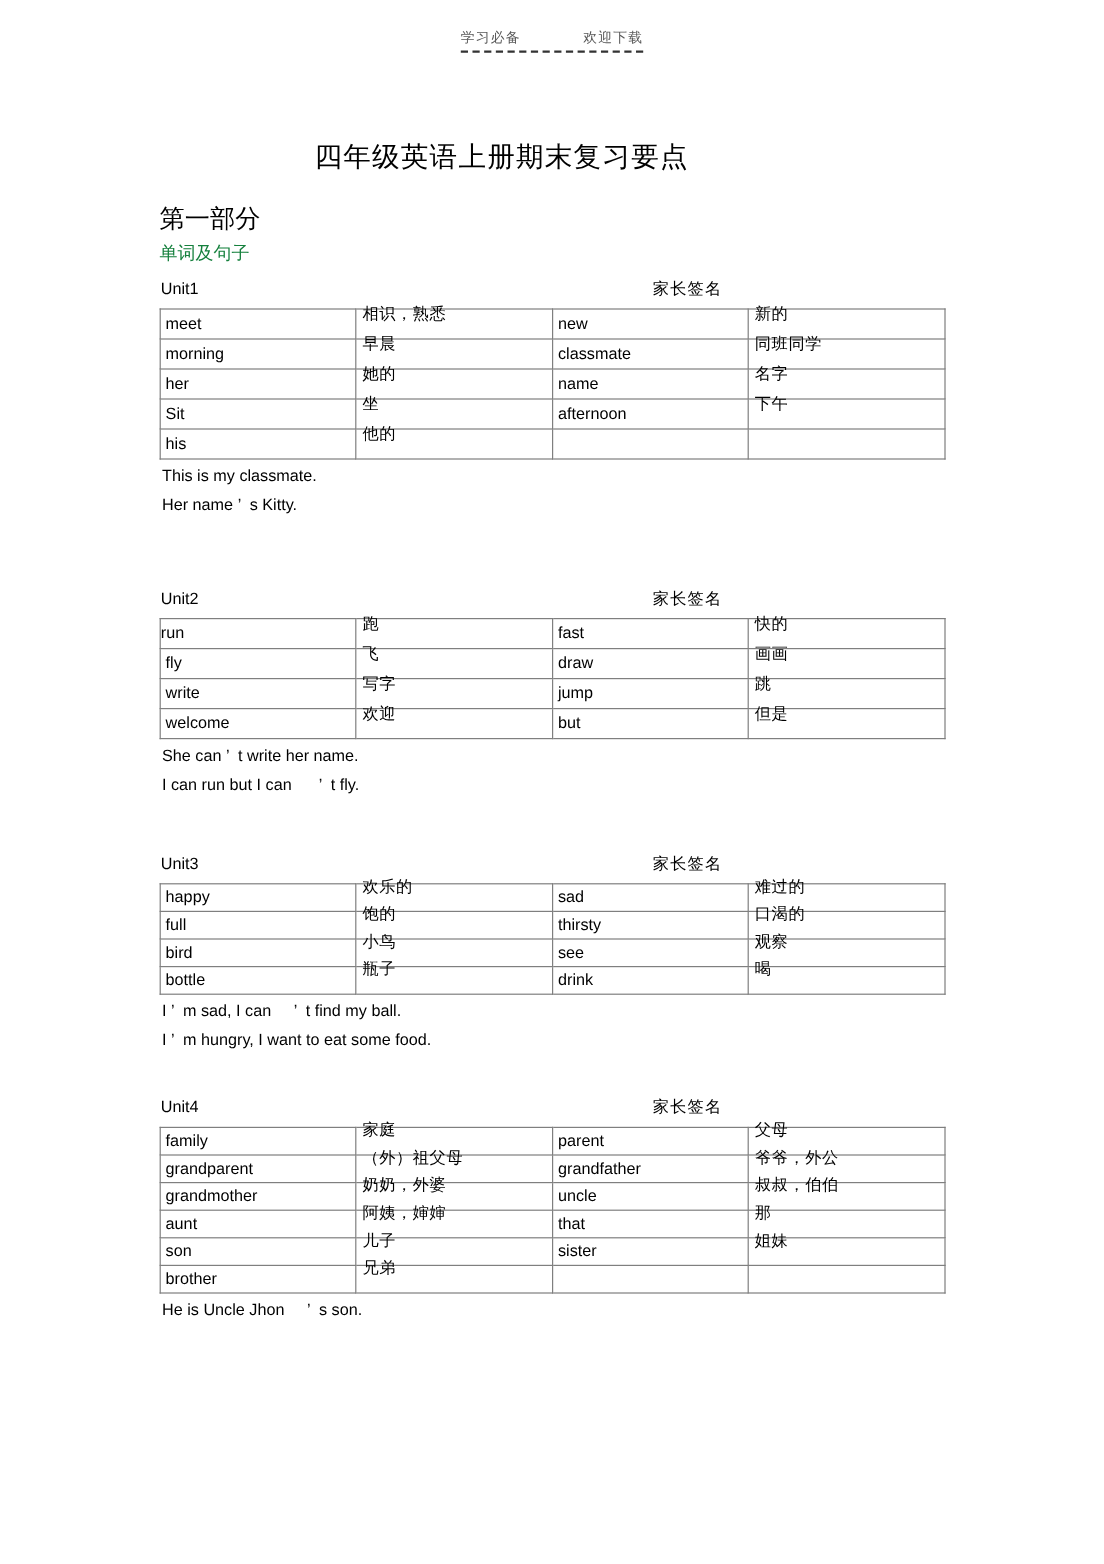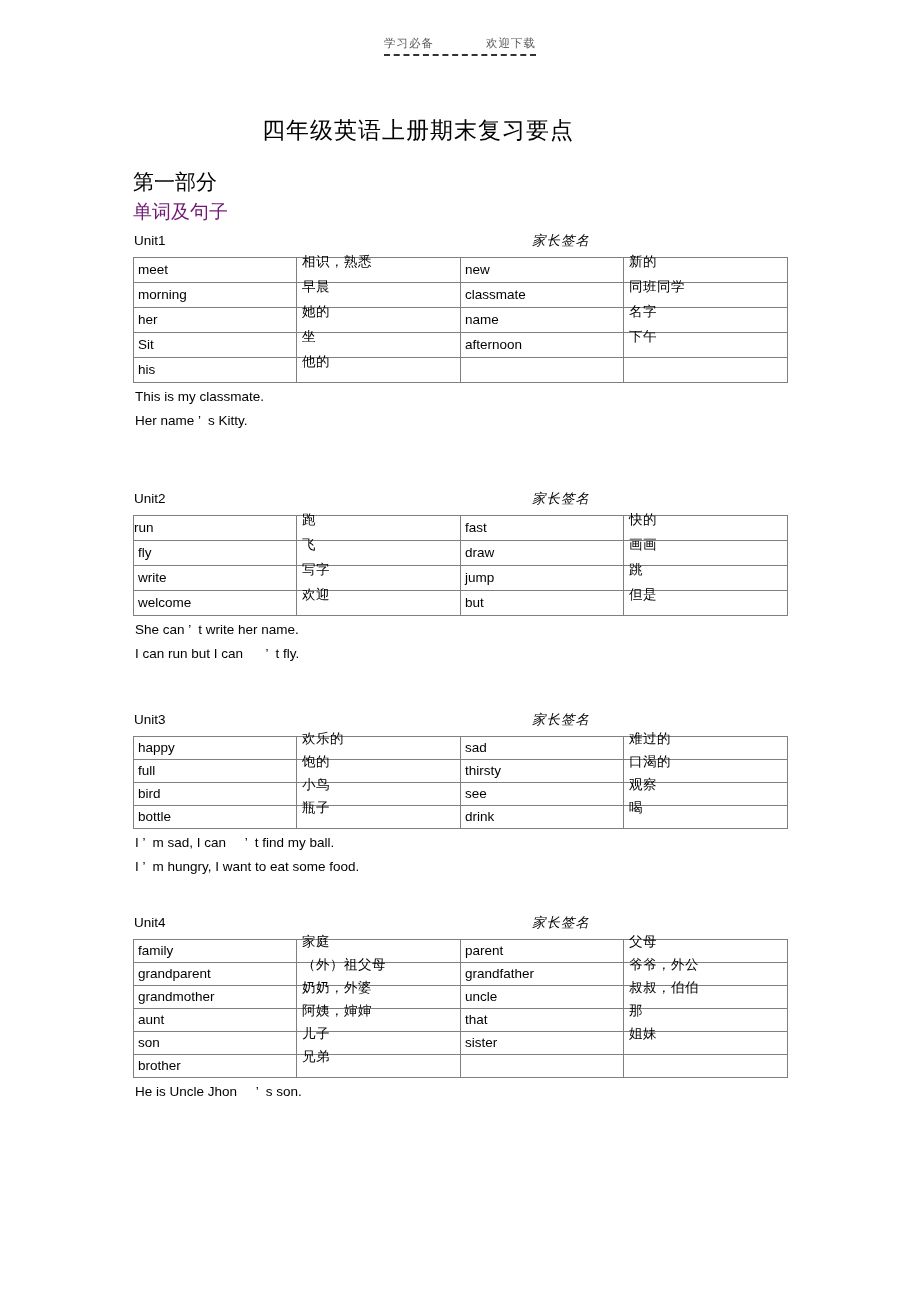--- a/index.html
+++ b/index.html
@@ -19,21 +19,21 @@
   .page {
     position: relative;
     width: 920px;
     height: 1303px;
     box-sizing: border-box;
   }
 
   
   .doc-header {
     position: absolute;
-    top: 33px;
+    top: 22px;
     left: 0;
     width: 920px;
     text-align: center;
   }
   .doc-header .hdr-inner {
     display: inline-block;
     position: relative;
   }
   .hdr-text-row {
     font-family: "Liberation Serif", serif;
@@ -79,50 +79,49 @@
 
   .part-heading {
     font-family: "Liberation Serif", serif;
     font-size: 21px;
     line-height: 28px;
     margin: 0 0 6px 0;
     font-weight: normal;
   }
   .part-sub {
     font-family: "Liberation Serif", serif;
-    font-size: 19px;
+    font-size: 15px;
     line-height: 20px;
     margin: 0 0 9px 0;
-    color: #701a75;
+    color: #15803d;
   }
 
   
   .unit-row {
     position: relative;
     height: 23px;
     margin-bottom: 3px;
     text-align: center;
   }
   .unit-label {
     position: absolute;
     left: 1px;
     top: 0;
     font-size: 13.5px;
     line-height: 20px;
   }
   .unit-sign {
     position: absolute;
-    left: 399px;
+    left: 411px;
     top: 0;
     font-family: "Liberation Serif", serif;
     font-size: 13.5px;
     line-height: 20px;
     letter-spacing: 1px;
     white-space: nowrap;
-    font-style: italic;
   }
 
   
   table.vocab {
     border-collapse: collapse;
     width: 654px;
     table-layout: fixed;
     border: 1px solid #7f7f7f;
   }
   table.vocab td {

